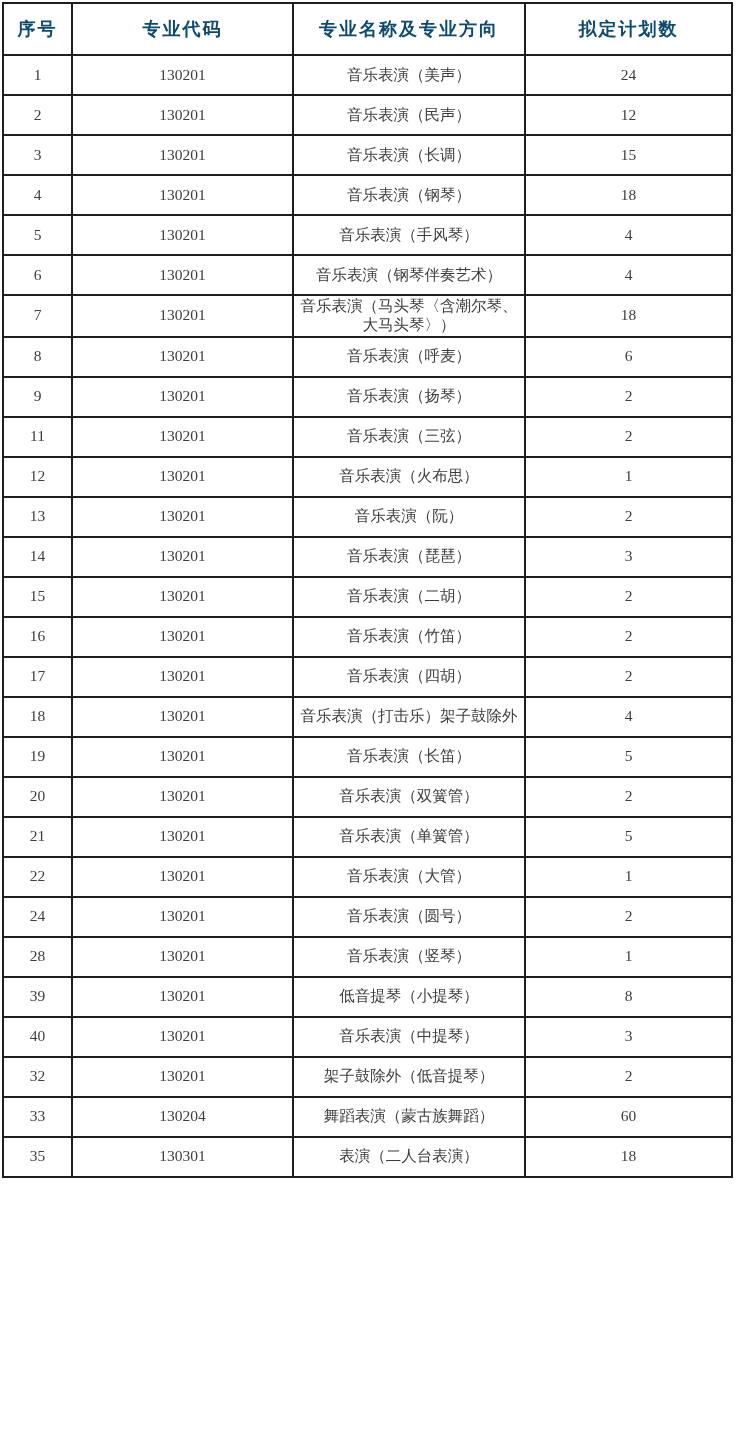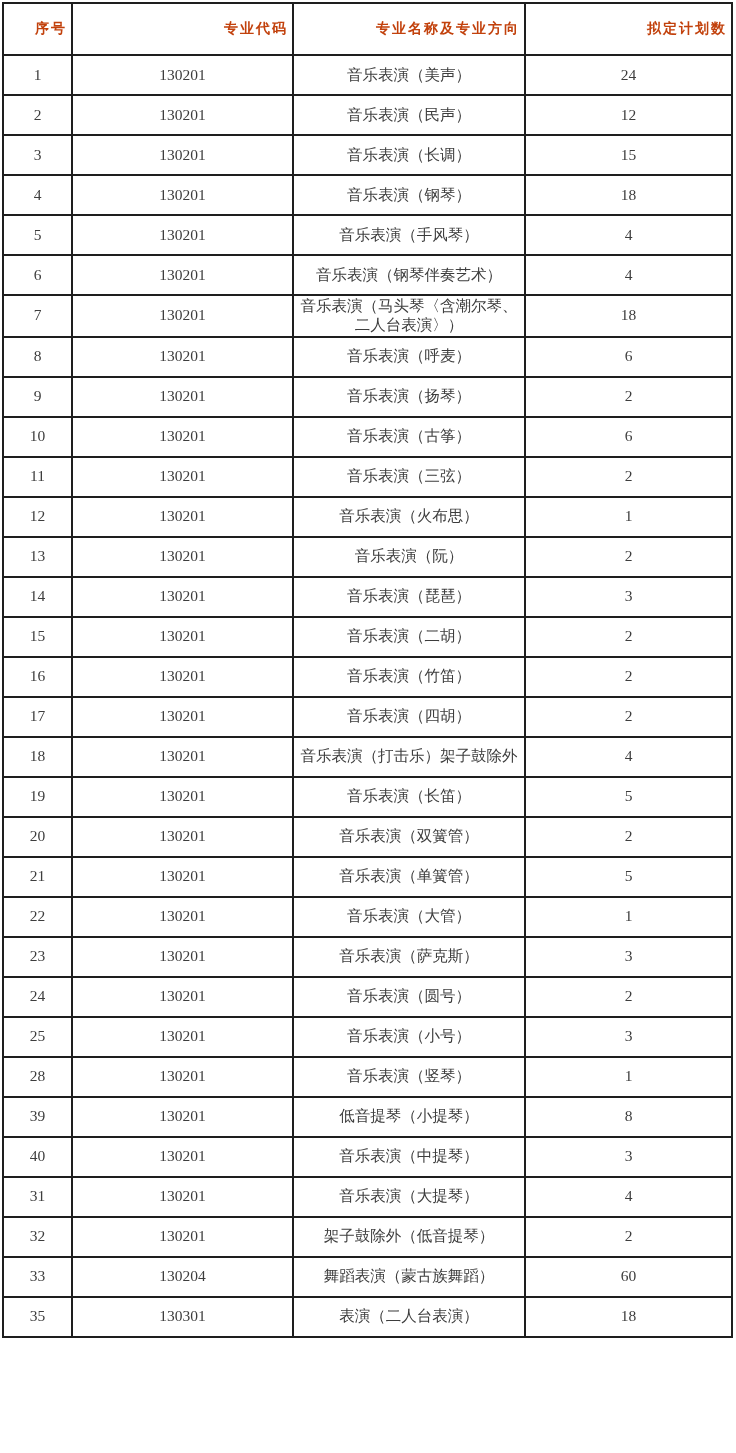--- a/index.html
+++ b/index.html
@@ -21,25 +21,24 @@
   }
   .plan-table th, .plan-table td {
     border: 2px solid #1e1e1e;
     text-align: center;
     vertical-align: middle;
     padding: 1px 4px;
     overflow: hidden;
   }
   .plan-table th {
     height: 48px;
-    font-size: 14px;
+    font-size: 18px;
     font-weight: bold;
     letter-spacing: 2px;
-    color: #c2410c;
-    text-align: right;
+    color: #0c4a6e;
   }
   .plan-table td {
     height: 36px;
     font-size: 15.5px;
     line-height: 1.22;
     color: #3d3d3d;
   }
 </style>
 </head>
 <body>
@@ -92,42 +91,36 @@
       </tr>
       <tr>
         <td>6</td>
         <td>130201</td>
         <td>音乐表演（钢琴伴奏艺术）</td>
         <td>4</td>
       </tr>
       <tr>
         <td>7</td>
         <td>130201</td>
-        <td>音乐表演（马头琴〈含潮尔琴、二人台表演〉）</td>
+        <td>音乐表演（马头琴〈含潮尔琴、大马头琴〉）</td>
         <td>18</td>
       </tr>
       <tr>
         <td>8</td>
         <td>130201</td>
         <td>音乐表演（呼麦）</td>
         <td>6</td>
       </tr>
       <tr>
         <td>9</td>
         <td>130201</td>
         <td>音乐表演（扬琴）</td>
         <td>2</td>
       </tr>
       <tr>
-        <td>10</td>
-        <td>130201</td>
-        <td>音乐表演（古筝）</td>
-        <td>6</td>
-      </tr>
-      <tr>
         <td>11</td>
         <td>130201</td>
         <td>音乐表演（三弦）</td>
         <td>2</td>
       </tr>
       <tr>
         <td>12</td>
         <td>130201</td>
         <td>音乐表演（火布思）</td>
         <td>1</td>
@@ -186,60 +179,42 @@
         <td>音乐表演（单簧管）</td>
         <td>5</td>
       </tr>
       <tr>
         <td>22</td>
         <td>130201</td>
         <td>音乐表演（大管）</td>
         <td>1</td>
       </tr>
       <tr>
-        <td>23</td>
-        <td>130201</td>
-        <td>音乐表演（萨克斯）</td>
-        <td>3</td>
-      </tr>
-      <tr>
         <td>24</td>
         <td>130201</td>
         <td>音乐表演（圆号）</td>
         <td>2</td>
-      </tr>
-      <tr>
-        <td>25</td>
-        <td>130201</td>
-        <td>音乐表演（小号）</td>
-        <td>3</td>
       </tr>
       <tr>
         <td>28</td>
         <td>130201</td>
         <td>音乐表演（竖琴）</td>
         <td>1</td>
       </tr>
       <tr>
         <td>39</td>
         <td>130201</td>
         <td>低音提琴（小提琴）</td>
         <td>8</td>
       </tr>
       <tr>
         <td>40</td>
         <td>130201</td>
         <td>音乐表演（中提琴）</td>
         <td>3</td>
-      </tr>
-      <tr>
-        <td>31</td>
-        <td>130201</td>
-        <td>音乐表演（大提琴）</td>
-        <td>4</td>
       </tr>
       <tr>
         <td>32</td>
         <td>130201</td>
         <td>架子鼓除外（低音提琴）</td>
         <td>2</td>
       </tr>
       <tr>
         <td>33</td>
         <td>130204</td>

